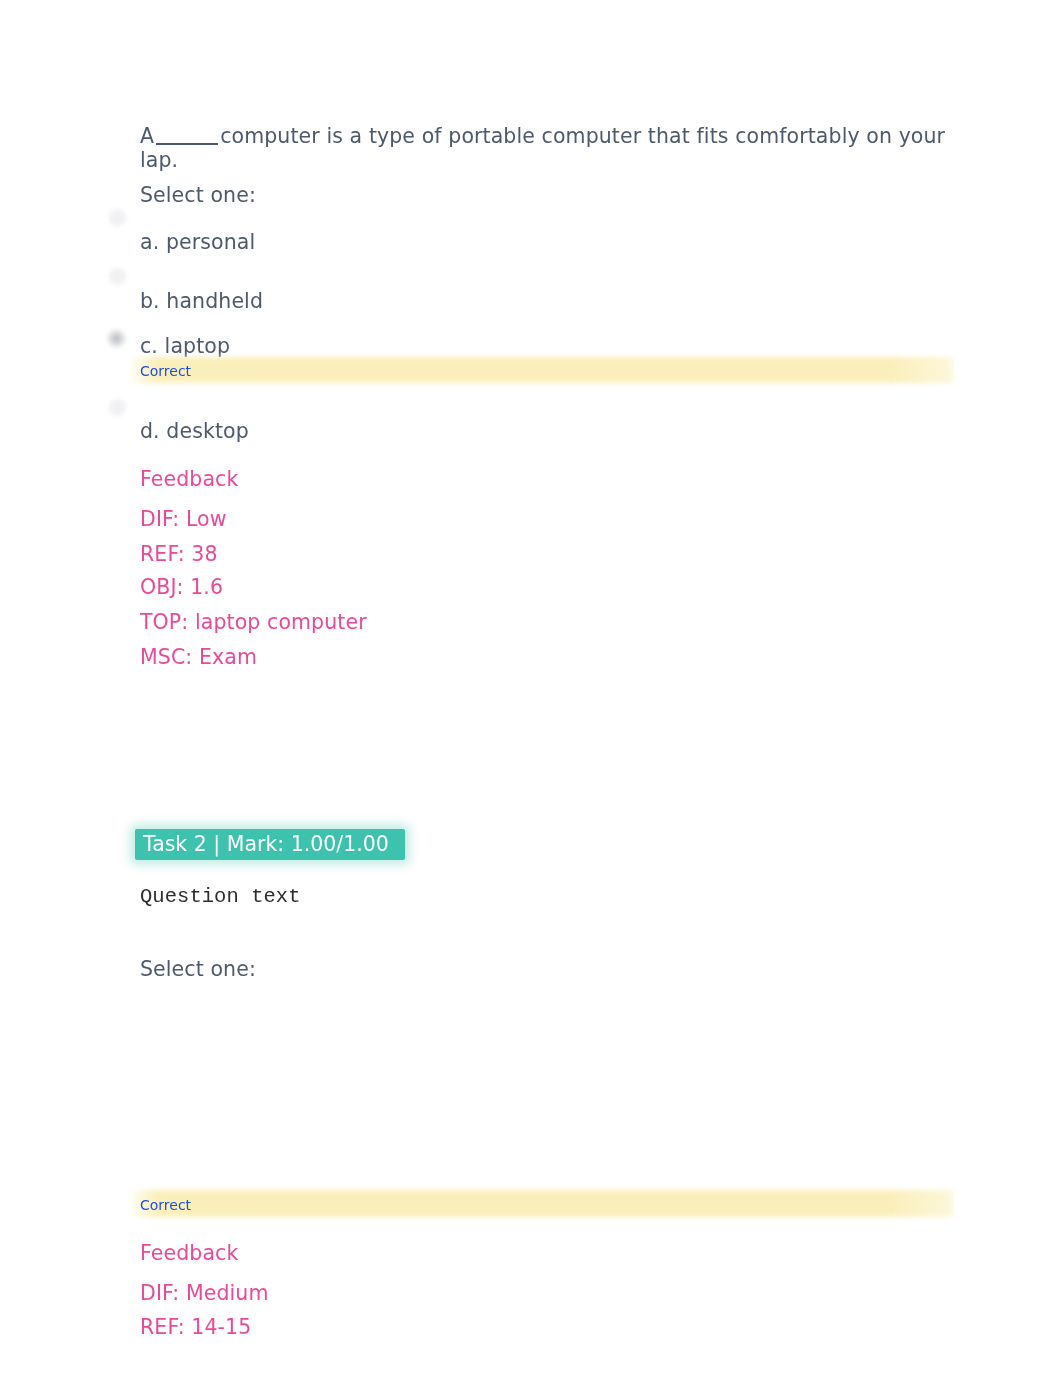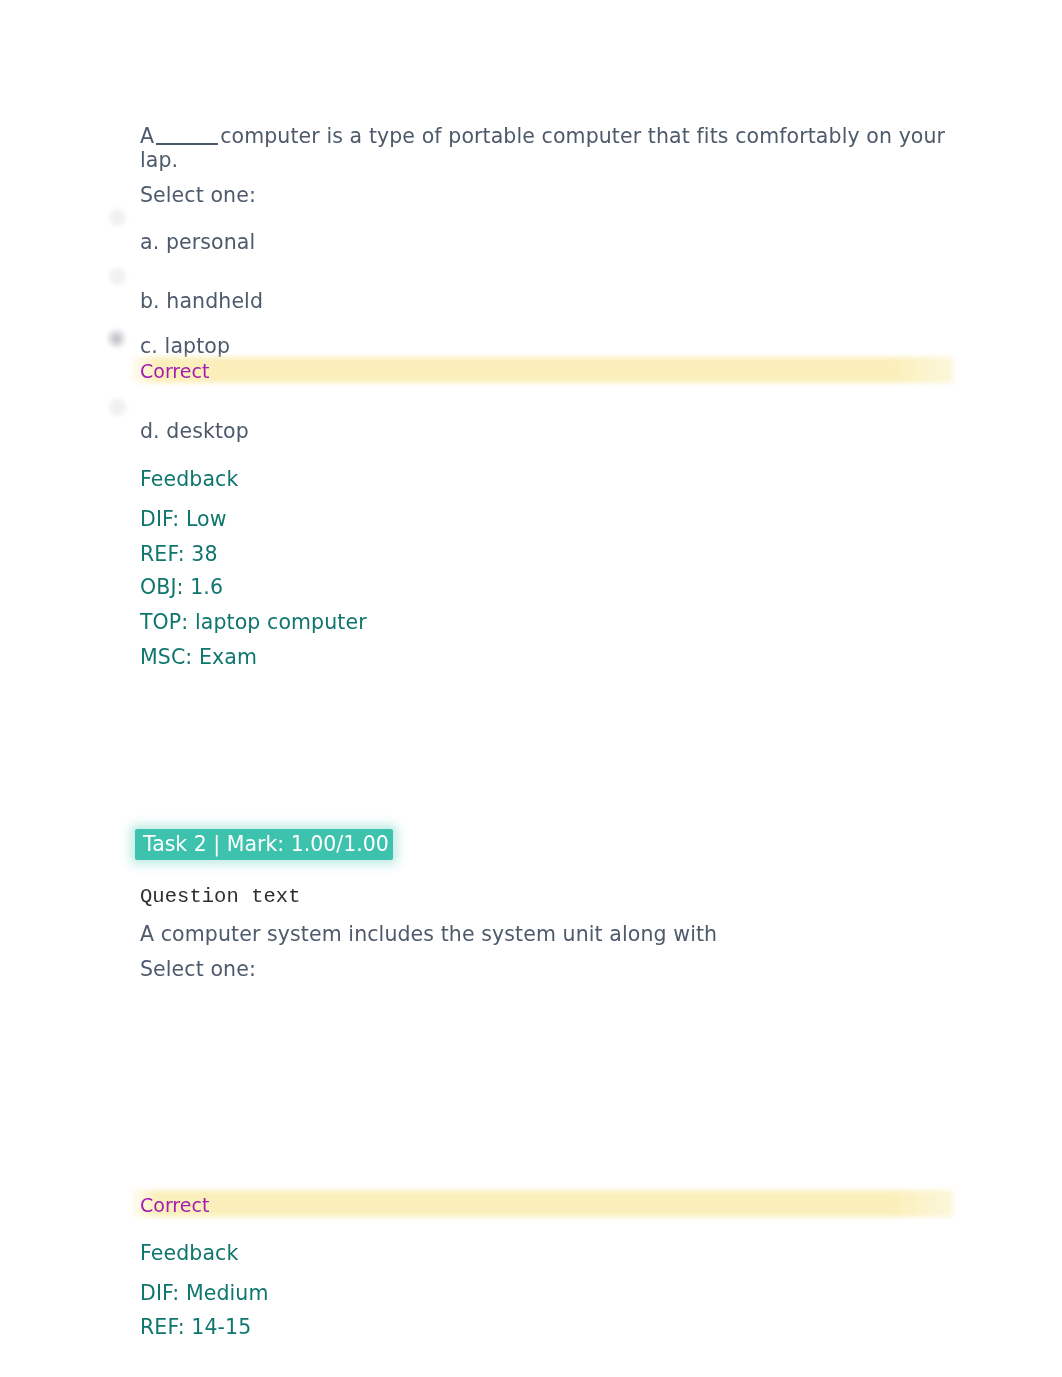--- a/index.html
+++ b/index.html
@@ -74,42 +74,42 @@
         rgba(253,246,213,0.25) 0px,
         rgba(250,238,183,0.95) 26px,
         rgba(250,238,183,0.95) 760px,
         rgba(251,242,198,0.65) 820px,
         rgba(255,252,238,0.12) 824px);
     filter: blur(2.4px);
     border-radius: 3px;
   }
   .correct-label {
     position: absolute;
-    color: #a21caf;
-    font-size: 19px;
+    color: #1d4ed8;
+    font-size: 14px;
     line-height: 25px;
   }
 
   
   .fb {
     position: absolute;
-    color: #0f766e;
+    color: #ec4899;
     font-size: 20.5px;
     line-height: 25px;
     letter-spacing: 0.1px;
   }
 
   
   .task-badge {
     position: absolute;
     background: #3cc2ad;
     color: #ffffff;
     font-size: 20.5px;
     line-height: 26px;
-    padding: 2px 4px 3px 8px;
+    padding: 2px 16px 3px 8px;
     border-radius: 2px;
     white-space: nowrap;
     filter: blur(0.45px);
     box-shadow: 0 0 10px 5px rgba(60,194,173,0.30);
   }
 
   .heading-dark {
     position: absolute;
     color: #2e2e30;
     font-size: 20.5px;
@@ -155,21 +155,20 @@
   <div class="fb softblur" style="left:125px; top:507px;">DIF: Low</div>
   <div class="fb softblur" style="left:125px; top:542px;">REF: 38</div>
   <div class="fb softblur" style="left:125px; top:575px;">OBJ: 1.6</div>
   <div class="fb softblur" style="left:125px; top:610px;">TOP: laptop computer</div>
   <div class="fb softblur" style="left:125px; top:645px;">MSC: Exam</div>
 
   <div class="task-badge" style="left:120px; top:829px;">Task 2 | Mark: 1.00/1.00</div>
 
   <div class="heading-dark softblur" style="left:125px; top:884px;">Question text</div>
 
-  <div class="q-text softblur" style="left:125px; top:922px;">A computer system includes the system unit along with</div>
 
   <div class="q-text softblur" style="left:125px; top:957px;">Select one:</div>
 
   <div class="correct-band" style="left:116px; top:1190px; width:824px; height:27px;"></div>
   <div class="correct-label softblur" style="left:125px; top:1193px;">Correct</div>
 
   <div class="fb softblur" style="left:125px; top:1241px;">Feedback</div>
   <div class="fb softblur" style="left:125px; top:1281px;">DIF: Medium</div>
   <div class="fb softblur" style="left:125px; top:1315px;">REF: 14-15</div>
 

